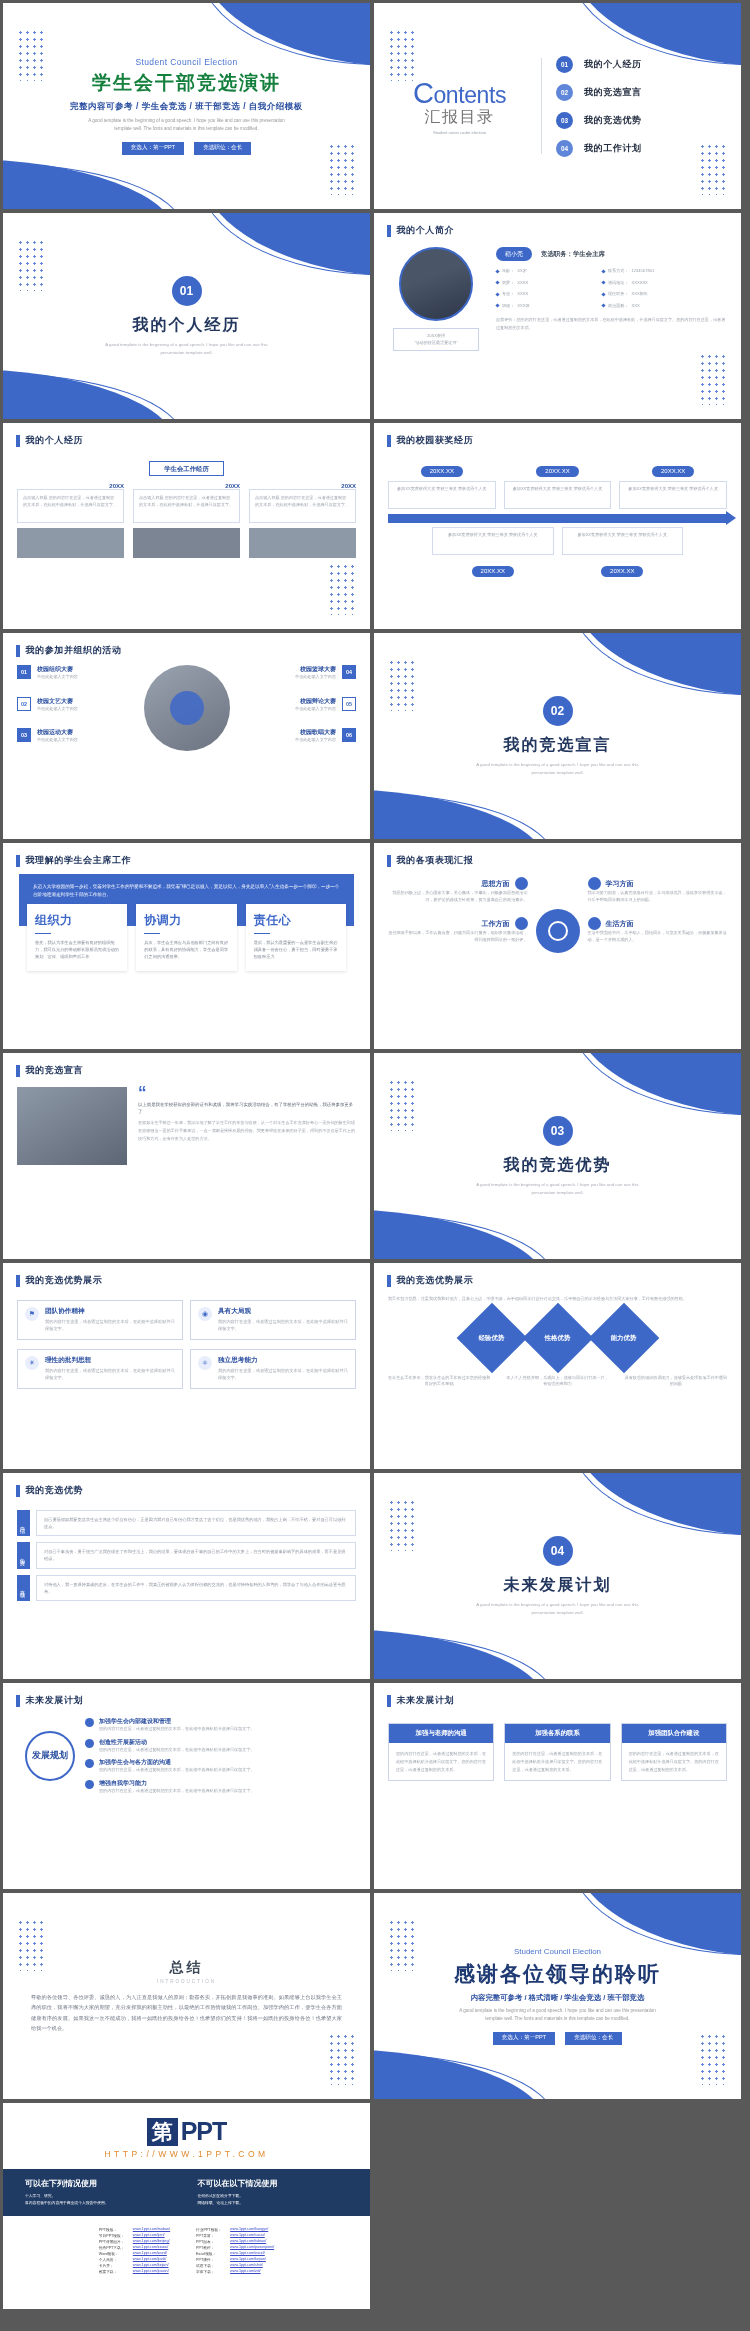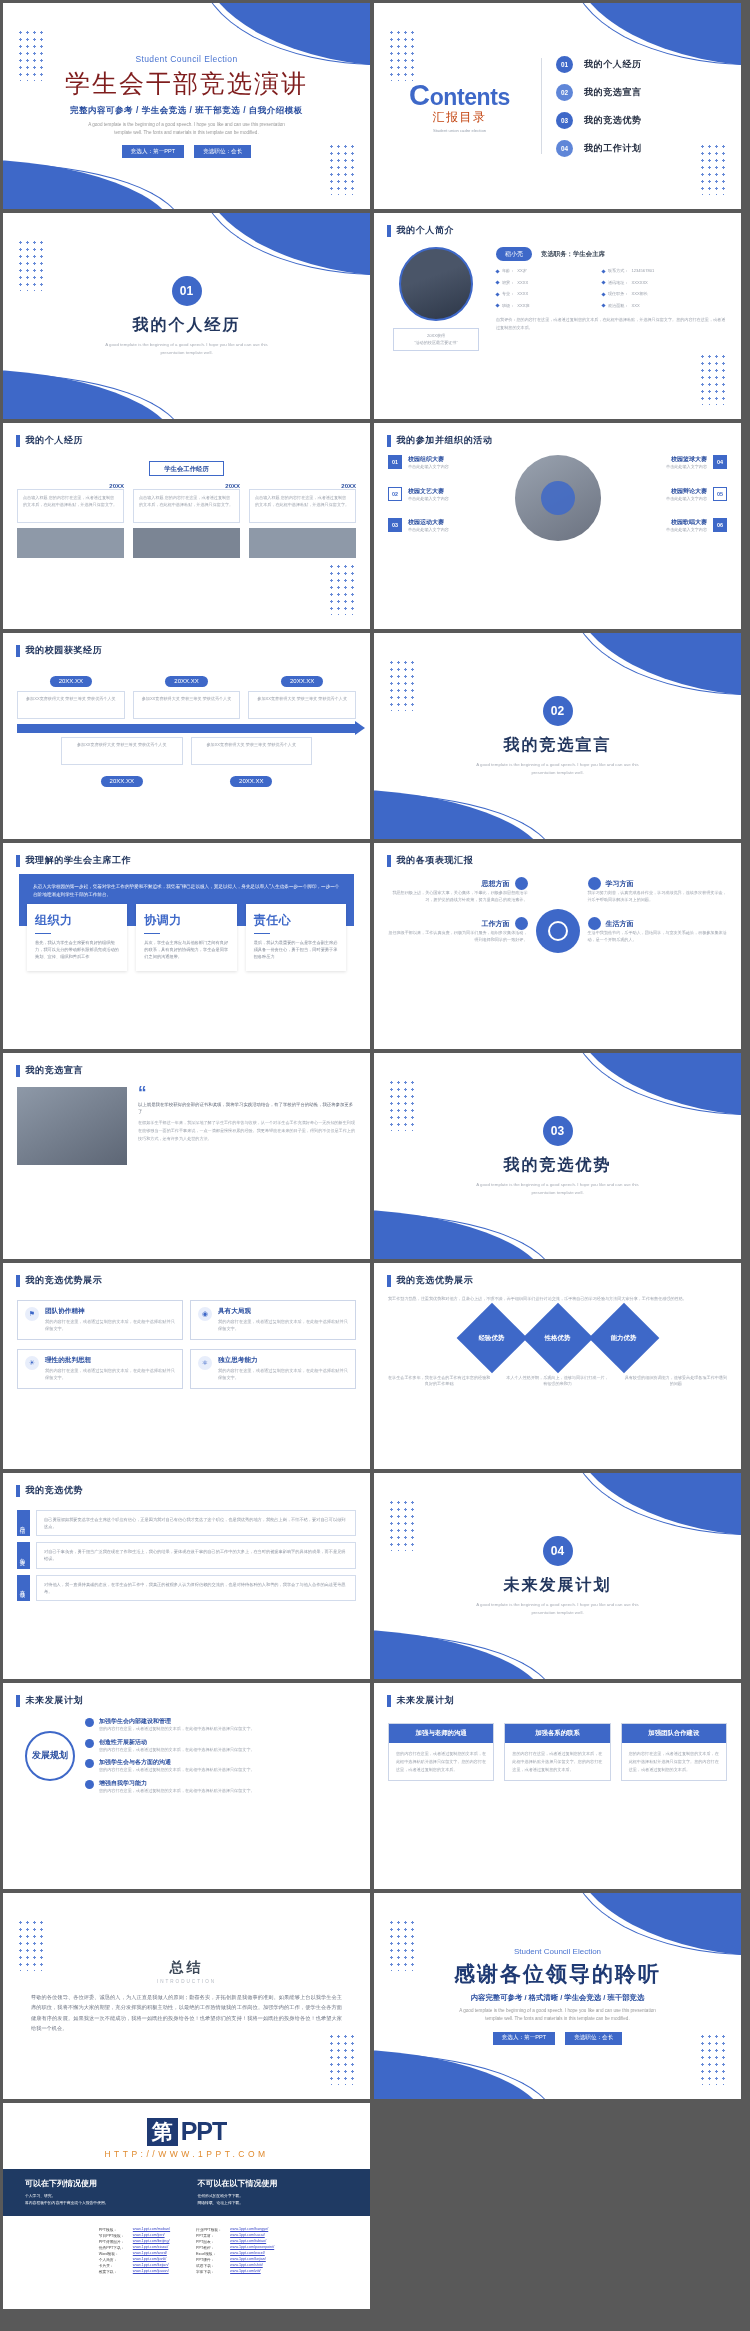--- a/index.html
+++ b/index.html
@@ -24,32 +24,32 @@
     border-radius:0 100% 0 0 / 0 100% 0 0;border-bottom:none;border-left:none;}
   .dots{position:absolute;width:30px;height:52px;
     background-image:radial-gradient(#4a74d0 1.1px, transparent 1.2px);
     background-size:7px 7px;opacity:.85;}
   .dots.l{left:14px;top:26px;}
   .dots.rb{right:12px;bottom:14px;}
 
   
   .cv{display:flex;flex-direction:column;align-items:center;justify-content:center;height:100%;}
   .cv .en{color:#4a74d0;font-size:8.5px;letter-spacing:.4px;margin-bottom:3px;}
-  .cv .cn{color:#7f1d1d;font-size:25px;font-weight:normal;letter-spacing:2px;}
+  .cv .cn{color:#15803d;font-size:19px;font-weight:bold;letter-spacing:2px;}
   .cv .sub{color:#2b4fa0;font-size:8.5px;font-weight:bold;margin-top:5px;letter-spacing:.5px;}
   .cv .desc{color:#999;font-size:4.6px;line-height:1.7;margin-top:4px;text-align:center;width:215px;}
   .cv .tags{display:flex;gap:10px;margin-top:9px;}
   .cv .tag{background:#3e68c8;color:#fff;font-size:5.6px;padding:2.5px 9px;}
 
   
   .cont{display:flex;height:100%;align-items:center;padding:0 18px;}
   .cont .left{width:135px;text-align:center;}
-  .cont .big{color:#3e68c8;font-size:23px;font-weight:bold;letter-spacing:-.4px;}
+  .cont .big{color:#3e68c8;font-size:23px;font-weight:normal;letter-spacing:-.4px;}
   .cont .big span{font-size:29px;}
-  .cont .cn2{color:#c2410c;font-size:12px;letter-spacing:1.5px;margin-top:-3px;}
+  .cont .cn2{color:#737373;font-size:16px;letter-spacing:1.5px;margin-top:-3px;}
   .cont .en2{color:#9aa3b0;font-size:4.2px;margin-top:2px;}
   .cont .divider{width:1px;background:#d6dbe4;height:96px;margin:0 14px;}
   .cont .items{display:flex;flex-direction:column;gap:11px;}
   .cont .it{display:flex;align-items:center;gap:11px;}
   .cont .num{width:17px;height:17px;border-radius:50%;background:#3e68c8;color:#fff;font-size:6.4px;
     display:flex;align-items:center;justify-content:center;font-weight:bold;}
   .cont .num.lt{background:#5f86d8;}
   .cont .lb{color:#273043;font-size:9px;font-weight:bold;letter-spacing:.6px;}
 
   
@@ -289,78 +289,20 @@
 您的内容打在这里，或者通过复制您的文本后，在此框中选择粘贴，并选择只保留文字。</div>
           <div class="ph" style="height:30px;margin-top:5px;"></div>
         </div>
       </div>
     </div>
   </div>
 
   <div class="slide">
     <div class="hd">
         <i></i>
-        <span>我的参加并组织的活动</span>
-      </div>
-    <div class="body" style="display:flex;gap:6px;align-items:center;">
-      <div style="flex:1;display:flex;flex-direction:column;gap:9px;">
-        <div class="step">
-            <div class="sq">01</div>
-            <div>
-              <div class="cy">校园组织大赛</div>
-              <div class="tiny">单击此处输入文字内容</div>
-            </div>
-          </div>
-        <div class="step">
-            <div class="sqo">02</div>
-            <div>
-              <div class="cy">校园文艺大赛</div>
-              <div class="tiny">单击此处输入文字内容</div>
-            </div>
-          </div>
-        <div class="step">
-            <div class="sq">03</div>
-            <div>
-              <div class="cy">校园运动大赛</div>
-              <div class="tiny">单击此处输入文字内容</div>
-            </div>
-          </div>
-      </div>
-      <div style="width:86px;height:86px;border-radius:50%;overflow:hidden;background:linear-gradient(150deg,#9aa3b0,#6b7280);position:relative;">
-        <div style="position:absolute;inset:26px;background:#3e68c8;border-radius:50%;opacity:.85;"></div>
-      </div>
-      <div style="flex:1;display:flex;flex-direction:column;gap:9px;">
-        <div class="step" style="justify-content:flex-end;text-align:right;">
-            <div>
-              <div class="cy">校园篮球大赛</div>
-              <div class="tiny">单击此处输入文字内容</div>
-            </div>
-            <div class="sq">04</div>
-          </div>
-        <div class="step" style="justify-content:flex-end;text-align:right;">
-            <div>
-              <div class="cy">校园辩论大赛</div>
-              <div class="tiny">单击此处输入文字内容</div>
-            </div>
-            <div class="sqo">05</div>
-          </div>
-        <div class="step" style="justify-content:flex-end;text-align:right;">
-            <div>
-              <div class="cy">校园歌唱大赛</div>
-              <div class="tiny">单击此处输入文字内容</div>
-            </div>
-            <div class="sq">06</div>
-          </div>
-      </div>
-    </div>
-  </div>
-
-  <div class="slide">
-    <div class="hd">
-        <i></i>
         <span>我的校园获奖经历</span>
       </div>
     <div class="body" style="padding-top:12px;">
       <div style="display:flex;gap:8px;align-items:flex-end;margin-bottom:5px;">
         <div style="flex:1;text-align:center;"><span class="pill">20XX.XX</span><div class="tiny" style="border:1px solid #d3dcec;margin-top:4px;padding:4px;height:28px;">参加XX竞赛获得大奖
 荣获三等奖
 荣获优秀个人奖</div></div>
         <div style="flex:1;text-align:center;"><span class="pill">20XX.XX</span><div class="tiny" style="border:1px solid #d3dcec;margin-top:4px;padding:4px;height:28px;">参加XX竞赛获得大奖
 荣获三等奖
 荣获优秀个人奖</div></div>
@@ -371,20 +313,78 @@
       <div style="height:9px;background:#3e68c8;position:relative;margin:4px 0;">
         <div style="position:absolute;right:-9px;top:-3px;width:0;height:0;border-top:7.5px solid transparent;border-bottom:7.5px solid transparent;border-left:10px solid #3e68c8;"></div>
       </div>
       <div style="display:flex;gap:8px;padding:0 44px;">
         <div style="flex:1;text-align:center;"><div class="tiny" style="border:1px solid #d3dcec;padding:4px;height:28px;margin-bottom:4px;">参加XX竞赛获得大奖
 荣获三等奖
 荣获优秀个人奖</div><span class="pill">20XX.XX</span></div>
         <div style="flex:1;text-align:center;"><div class="tiny" style="border:1px solid #d3dcec;padding:4px;height:28px;margin-bottom:4px;">参加XX竞赛获得大奖
 荣获三等奖
 荣获优秀个人奖</div><span class="pill">20XX.XX</span></div>
+      </div>
+    </div>
+  </div>
+
+  <div class="slide">
+    <div class="hd">
+        <i></i>
+        <span>我的参加并组织的活动</span>
+      </div>
+    <div class="body" style="display:flex;gap:6px;align-items:center;">
+      <div style="flex:1;display:flex;flex-direction:column;gap:9px;">
+        <div class="step">
+            <div class="sq">01</div>
+            <div>
+              <div class="cy">校园组织大赛</div>
+              <div class="tiny">单击此处输入文字内容</div>
+            </div>
+          </div>
+        <div class="step">
+            <div class="sqo">02</div>
+            <div>
+              <div class="cy">校园文艺大赛</div>
+              <div class="tiny">单击此处输入文字内容</div>
+            </div>
+          </div>
+        <div class="step">
+            <div class="sq">03</div>
+            <div>
+              <div class="cy">校园运动大赛</div>
+              <div class="tiny">单击此处输入文字内容</div>
+            </div>
+          </div>
+      </div>
+      <div style="width:86px;height:86px;border-radius:50%;overflow:hidden;background:linear-gradient(150deg,#9aa3b0,#6b7280);position:relative;">
+        <div style="position:absolute;inset:26px;background:#3e68c8;border-radius:50%;opacity:.85;"></div>
+      </div>
+      <div style="flex:1;display:flex;flex-direction:column;gap:9px;">
+        <div class="step" style="justify-content:flex-end;text-align:right;">
+            <div>
+              <div class="cy">校园篮球大赛</div>
+              <div class="tiny">单击此处输入文字内容</div>
+            </div>
+            <div class="sq">04</div>
+          </div>
+        <div class="step" style="justify-content:flex-end;text-align:right;">
+            <div>
+              <div class="cy">校园辩论大赛</div>
+              <div class="tiny">单击此处输入文字内容</div>
+            </div>
+            <div class="sqo">05</div>
+          </div>
+        <div class="step" style="justify-content:flex-end;text-align:right;">
+            <div>
+              <div class="cy">校园歌唱大赛</div>
+              <div class="tiny">单击此处输入文字内容</div>
+            </div>
+            <div class="sq">06</div>
+          </div>
       </div>
     </div>
   </div>
 
   <div class="slide">
     <div class="blob-tr"></div>
     <div class="blob-tr2"></div>
     <div class="blob-bl"></div>
     <div class="blob-bl2"></div>
     <div class="dots l"></div>

